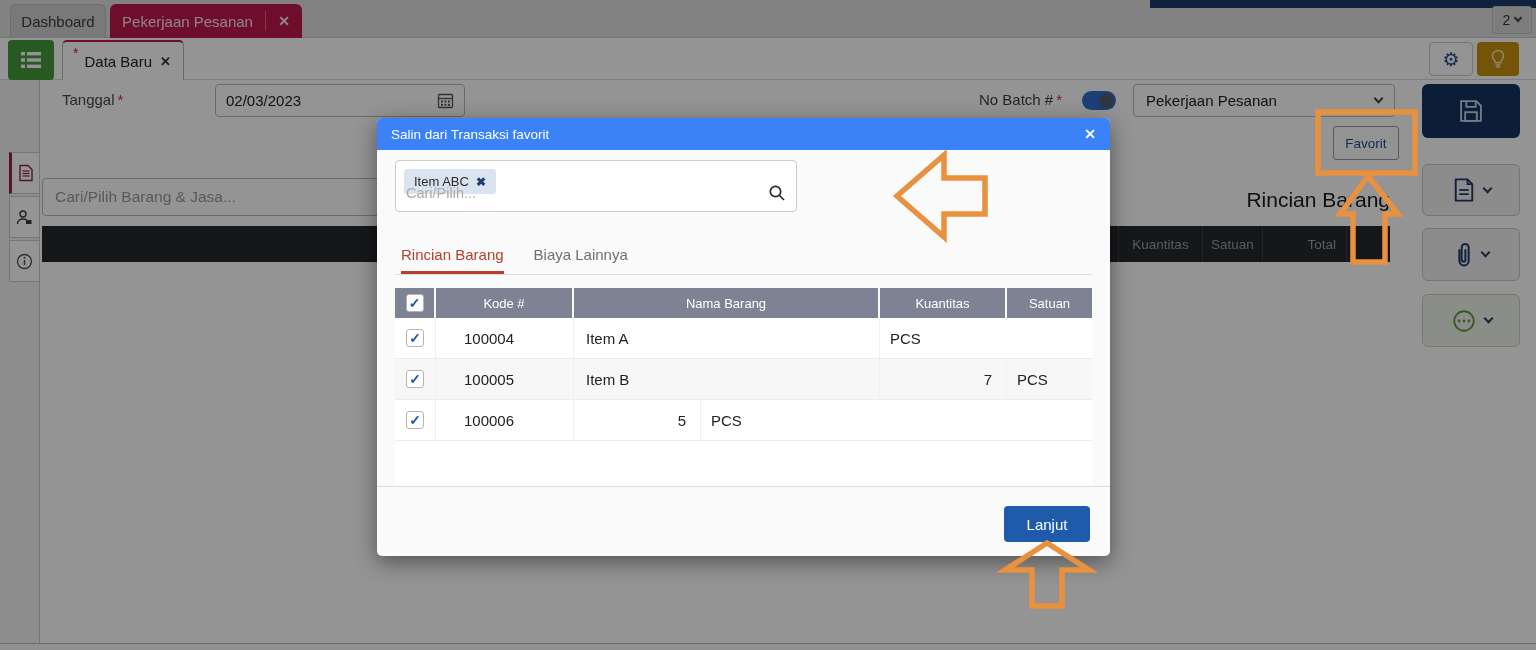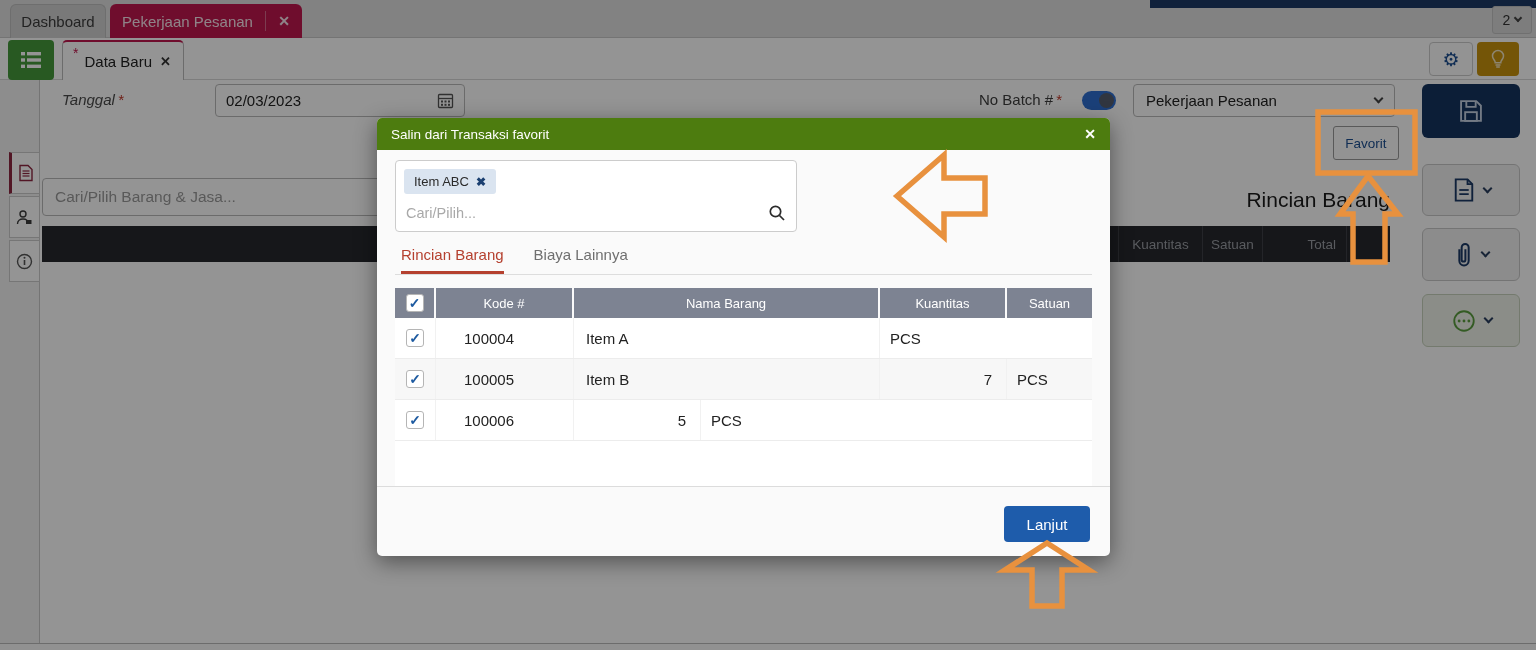--- a/index.html
+++ b/index.html
@@ -26,21 +26,21 @@
   .menu-btn { left:8px; top:40px; width:46px; height:40px; background:#459a3c; border-radius:4px; display:flex; align-items:center; justify-content:center; }
   .tab-databaru { left:62px; top:40px; width:122px; height:40px; background:#fff; border:1px solid #bbb; border-top:2px solid #c0184e;
     border-bottom:none; border-radius:5px 5px 0 0; display:flex; align-items:center; padding:0 10px; gap:6px; }
   .tab-databaru .star { color:#c0184e; font-size:14px; align-self:flex-start; margin-top:3px; }
   .tab-databaru .t { font-size:15px; color:#222; }
   .tab-databaru .x { font-weight:bold; color:#333; font-size:13px; margin-left:2px; }
   .gear-btn { left:1429px; top:42px; width:44px; height:34px; background:#fdfdfd; border:1px solid #ccc; border-radius:4px;
     display:flex; align-items:center; justify-content:center; color:#1d4f91; font-size:19px; }
   .bulb-btn { left:1477px; top:42px; width:42px; height:34px; background:#c8930d; border-radius:4px; display:flex; align-items:center; justify-content:center; }
 
-  .lbl-tanggal { left:62px; top:91px; font-size:15px; color:#4a4a4a;font-style:italic; }
+  .lbl-tanggal { left:62px; top:91px; font-size:15px; color:#4a4a4a; }
   .req { color:#c0392b; margin-left:3px; }
   .date-input { left:215px; top:84px; width:250px; height:33px; border:1px solid #b9b9b9; border-radius:4px; background:#fff;
     display:flex; align-items:center; padding:0 10px; font-size:15px; color:#222; }
   .date-input .grow { flex:1; }
   .lbl-nobatch { left:940px; top:91px; width:122px; text-align:right; font-size:15px; color:#3e3e3e; }
   .toggle { left:1082px; top:91px; width:34px; height:19px; background:#2f6fd0; border-radius:10px; }
   .toggle .knob { position:absolute; right:2px; top:2px; width:15px; height:15px; border-radius:50%; background:#555e6e; }
   .type-select { left:1133px; top:84px; width:262px; height:33px; border:1px solid #b9b9b9; border-radius:4px; background:#fff;
     display:flex; align-items:center; padding:0 12px; font-size:15px; color:#222; }
   .type-select .grow { flex:1; }
@@ -75,26 +75,26 @@
   .chev.small { width:6px; height:6px; }
 
   .bottom-strip { left:0; top:643px; width:1536px; height:7px; background:#fafafa; border-top:1px solid #bbb; }
 
   
   .dim { left:0; top:0; width:1536px; height:650px; background:rgba(0,0,0,0.42); z-index:10; }
 
   
   .modal { left:377px; top:118px; width:733px; height:438px; background:#fafafa; border-radius:5px; z-index:20;
     box-shadow:0 6px 22px rgba(0,0,0,.45); }
-  .modal-header { position:absolute; left:0; top:0; width:733px; height:32px; background:#4d7c0f; border-radius:5px 5px 0 0;
+  .modal-header { position:absolute; left:0; top:0; width:733px; height:32px; background:#3b82f6; border-radius:5px 5px 0 0;
     display:flex; align-items:center; padding:0 14px; }
   .modal-title { color:#fff; font-size:13.5px; flex:1; }
   .modal-close { color:#fff; font-size:14px; font-weight:bold; }
 
-  .m-search { position:absolute; left:18px; top:42px; width:402px; height:72px; background:#fff; border:1px solid #ccc; border-radius:4px; }
+  .m-search { position:absolute; left:18px; top:42px; width:402px; height:52px; background:#fff; border:1px solid #ccc; border-radius:4px; }
   .m-chip { position:absolute; left:8px; top:8px; background:#dae4f0; border-radius:3px; padding:5px 10px; font-size:13px; color:#2b2b2b;
     display:flex; align-items:center; gap:7px; }
   .m-chip .x { color:#1a3f70; font-weight:bold; font-size:12px; }
   .m-search input { position:absolute; left:0px; bottom:4px; width:360px; border:none; outline:none; background:transparent;
     font-size:14.5px; color:#222; padding:6px 10px; font-family:"Liberation Sans",sans-serif; }
   .m-search input::placeholder { color:#a9a9a9; }
   .m-mag { position:absolute; right:10px; bottom:9px; }
 
   .m-tabs { position:absolute; left:24px; top:128px; display:flex; gap:30px; }
   .m-tab { font-size:15px; padding-bottom:8px; }

